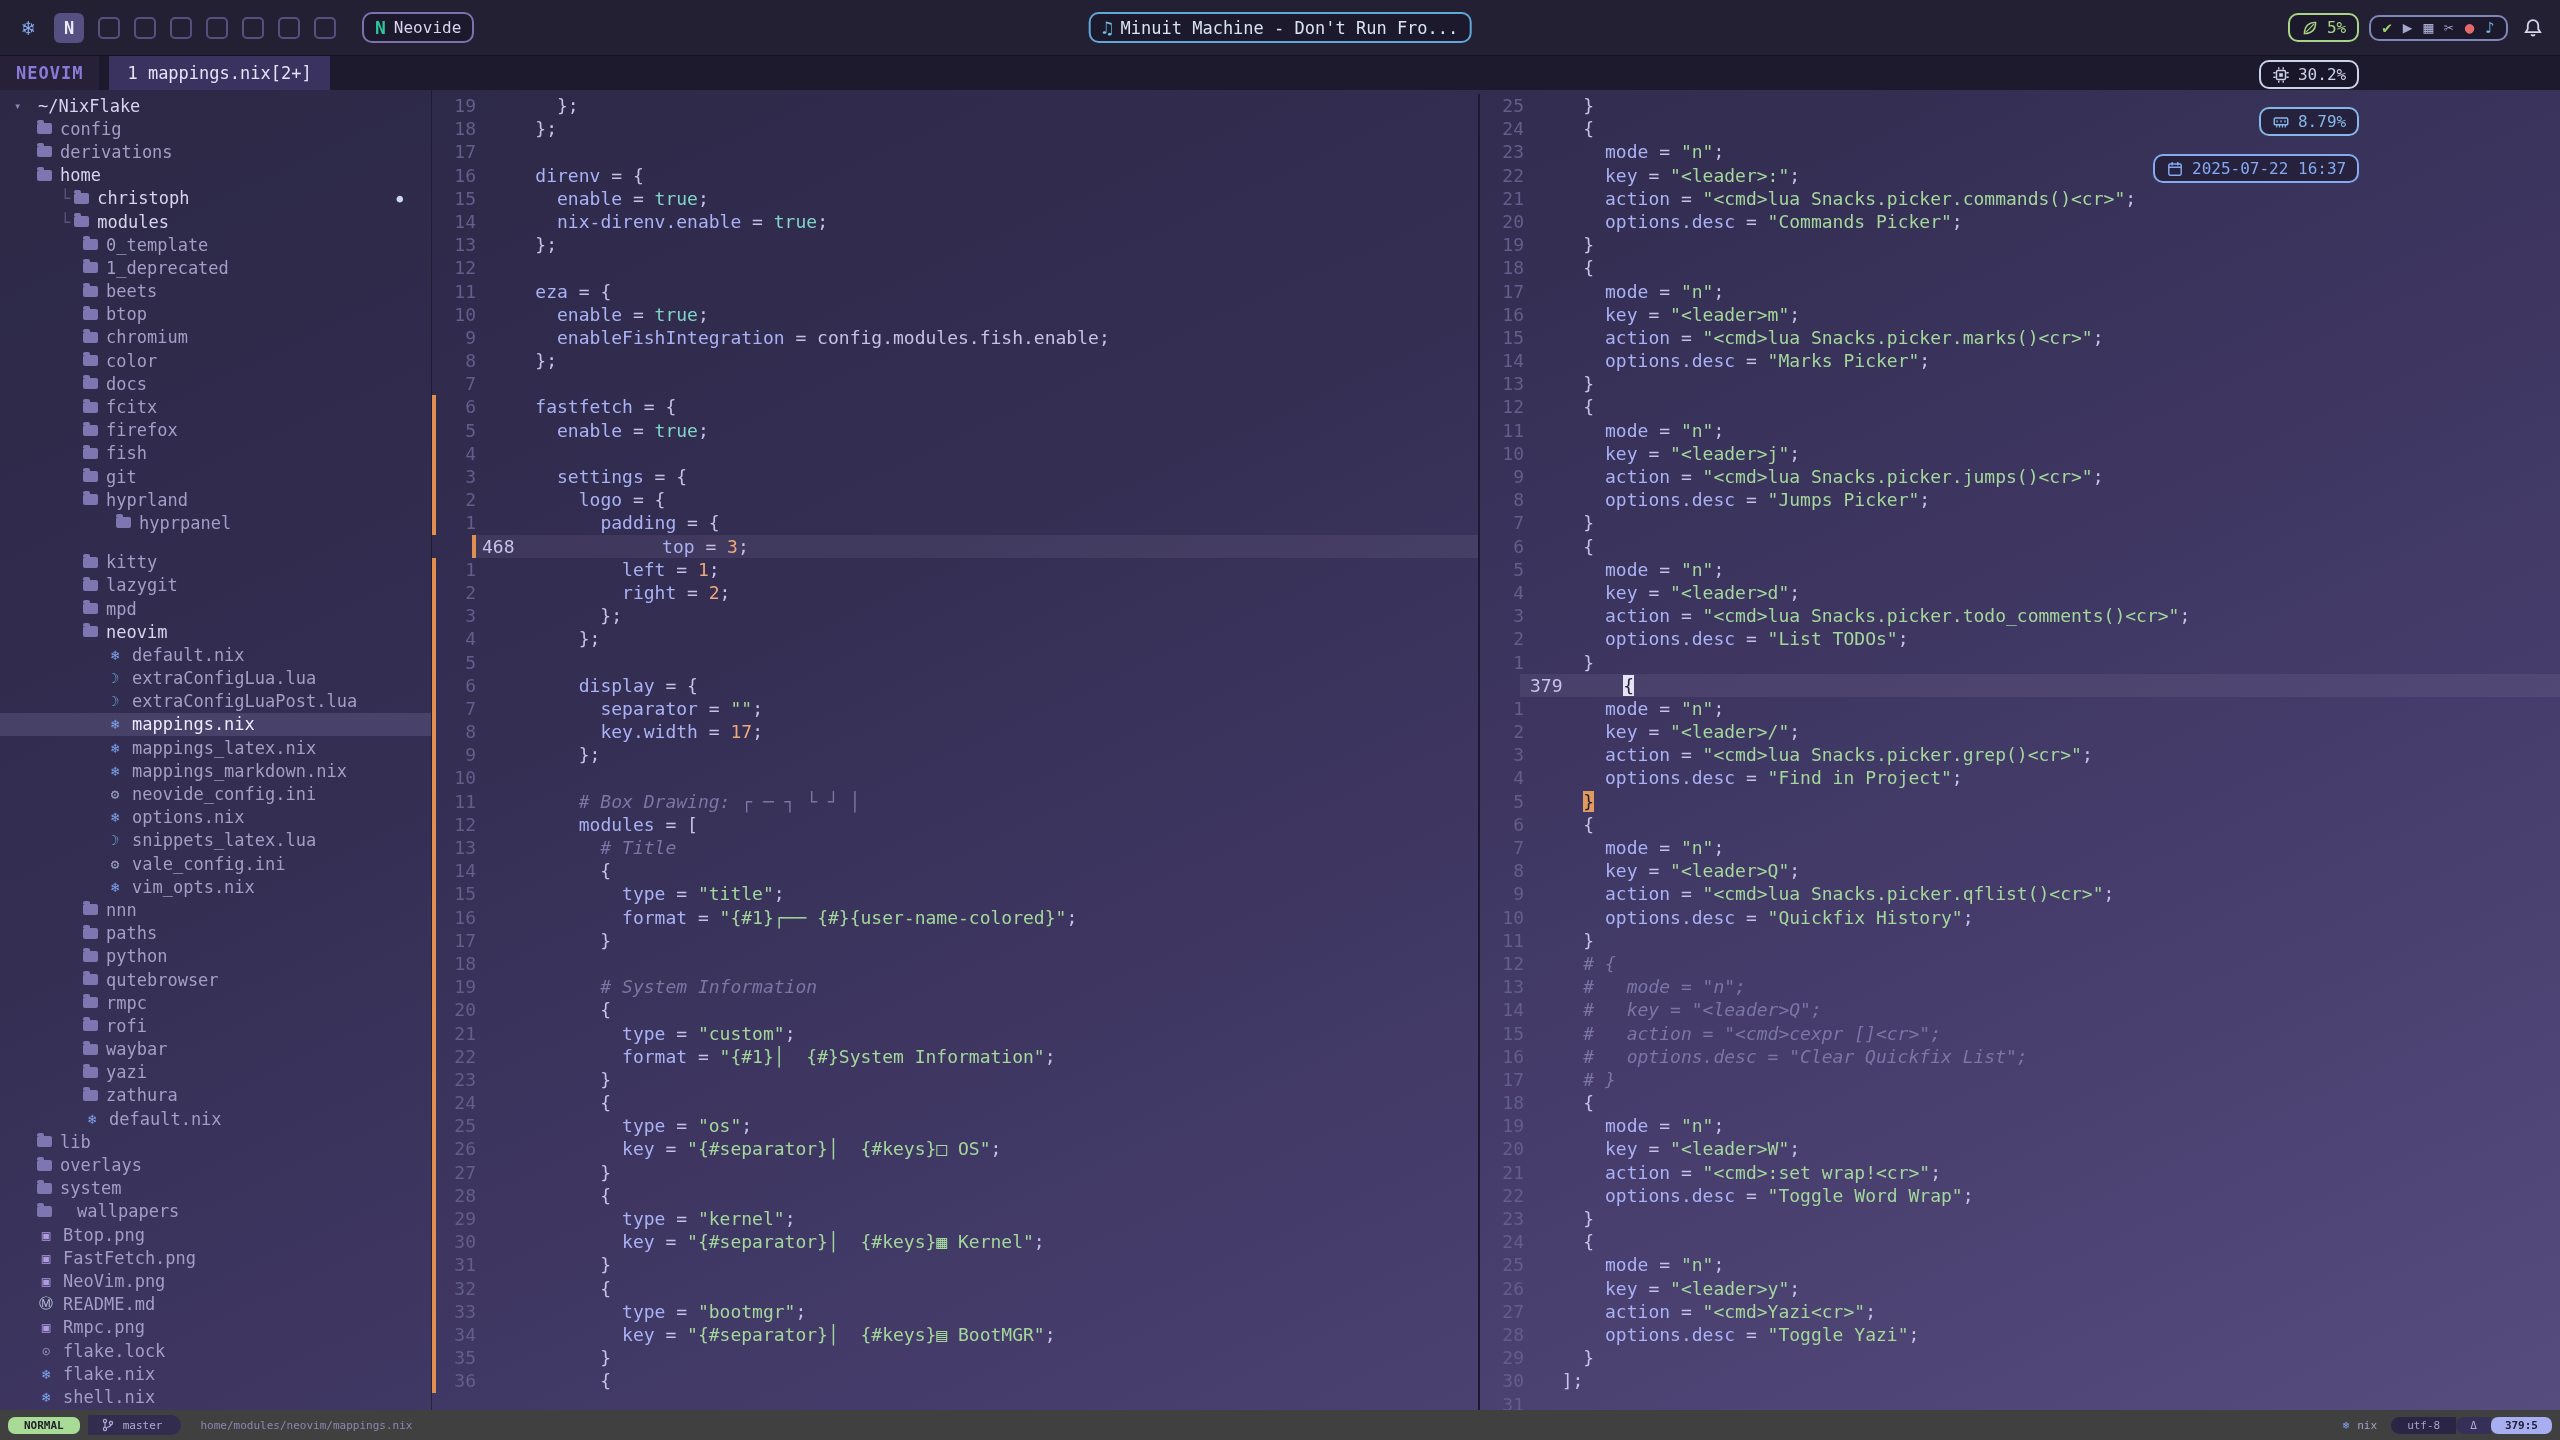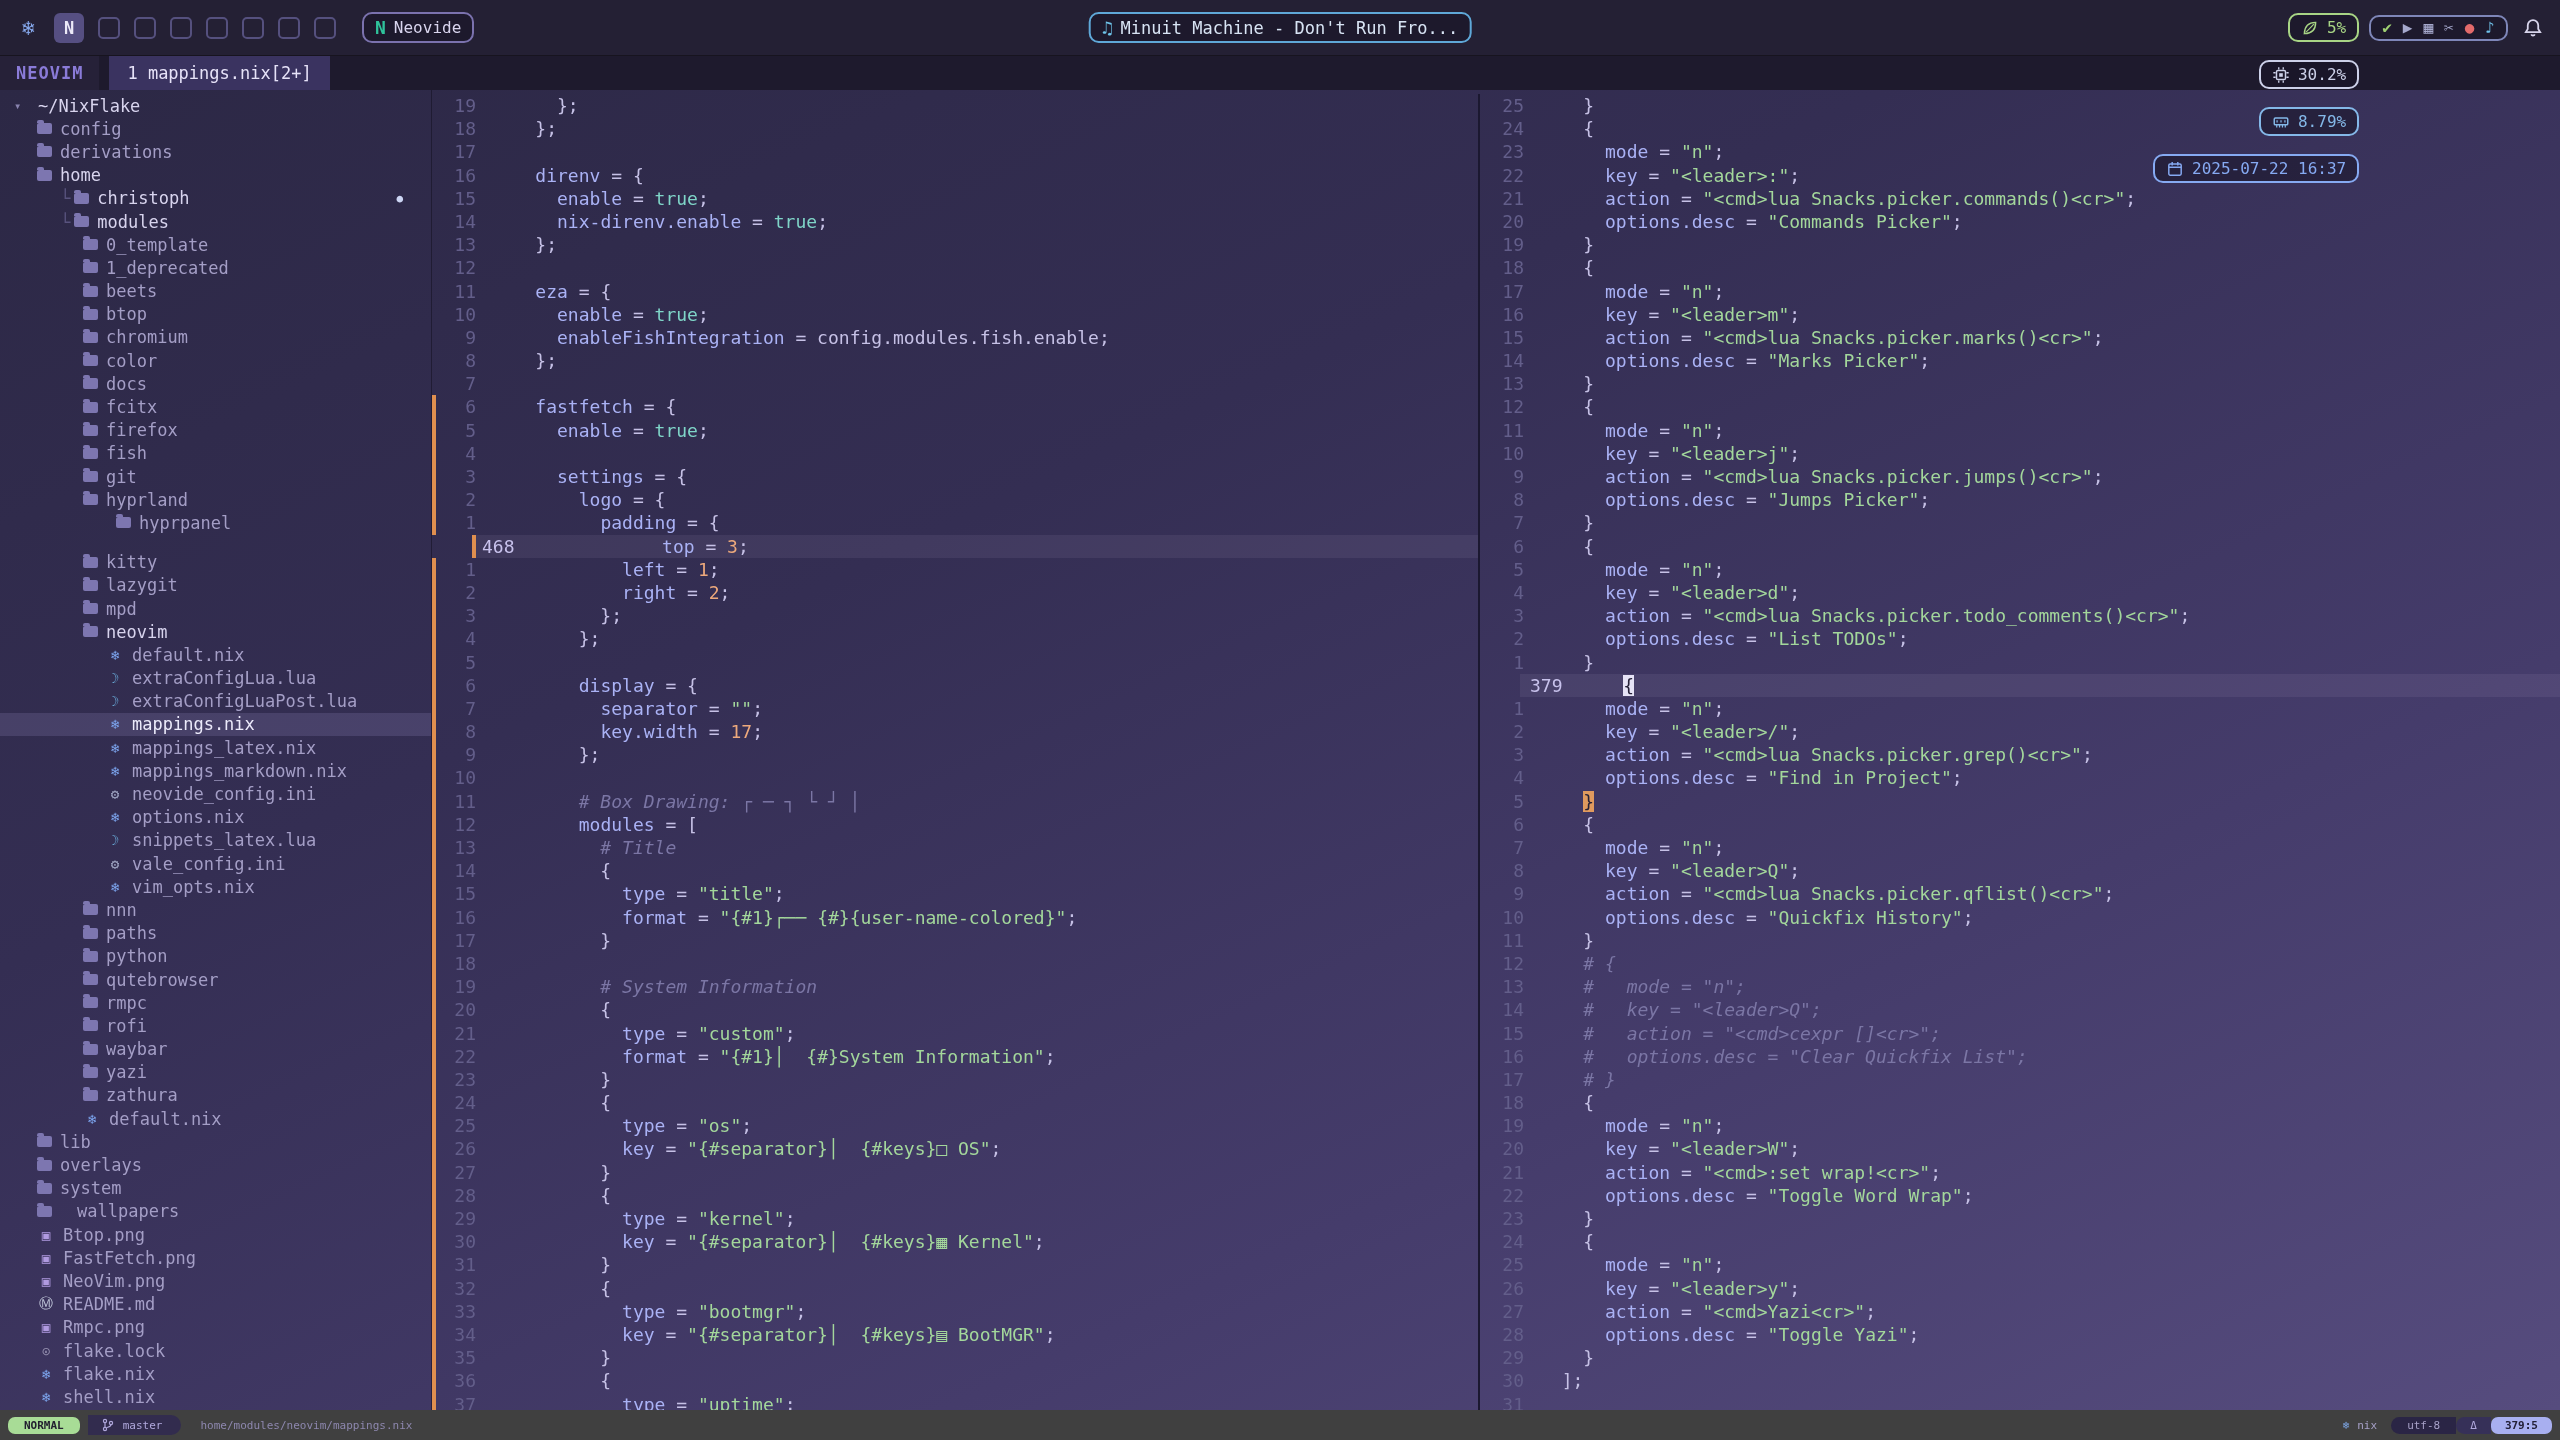--- a/index.html
+++ b/index.html
@@ -485,21 +485,20 @@
           <div class="crow chg"><span class="ln">27</span><span class="code">          }</span></div>
           <div class="crow chg"><span class="ln">28</span><span class="code">          {</span></div>
           <div class="crow chg"><span class="ln">29</span><span class="code">            <span class="tp">type</span> = <span class="ts">"kernel"</span>;</span></div>
           <div class="crow chg"><span class="ln">30</span><span class="code">            <span class="tp">key</span> = <span class="ts">"{#separator}│  {#keys}▦ Kernel"</span>;</span></div>
           <div class="crow chg"><span class="ln">31</span><span class="code">          }</span></div>
           <div class="crow chg"><span class="ln">32</span><span class="code">          {</span></div>
           <div class="crow chg"><span class="ln">33</span><span class="code">            <span class="tp">type</span> = <span class="ts">"bootmgr"</span>;</span></div>
           <div class="crow chg"><span class="ln">34</span><span class="code">            <span class="tp">key</span> = <span class="ts">"{#separator}│  {#keys}▤ BootMGR"</span>;</span></div>
           <div class="crow chg"><span class="ln">35</span><span class="code">          }</span></div>
           <div class="crow chg"><span class="ln">36</span><span class="code">          {</span></div>
-          <div class="crow chg"><span class="ln">37</span><span class="code">            <span class="tp">type</span> = <span class="ts">"uptime"</span>;</span></div>
         </div>
       <div class="pane pane-right" id="pane-right">
           <div class="crow"><span class="ln">25</span><span class="code">    }</span></div>
           <div class="crow"><span class="ln">24</span><span class="code">    {</span></div>
           <div class="crow"><span class="ln">23</span><span class="code">      <span class="tp">mode</span> = <span class="ts">"n"</span>;</span></div>
           <div class="crow"><span class="ln">22</span><span class="code">      <span class="tp">key</span> = <span class="ts">"&lt;leader&gt;:"</span>;</span></div>
           <div class="crow"><span class="ln">21</span><span class="code">      <span class="tp">action</span> = <span class="ts">"&lt;cmd&gt;lua Snacks.picker.commands()&lt;cr&gt;"</span>;</span></div>
           <div class="crow"><span class="ln">20</span><span class="code">      <span class="tp">options.desc</span> = <span class="ts">"Commands Picker"</span>;</span></div>
           <div class="crow"><span class="ln">19</span><span class="code">    }</span></div>
           <div class="crow"><span class="ln">18</span><span class="code">    {</span></div>

